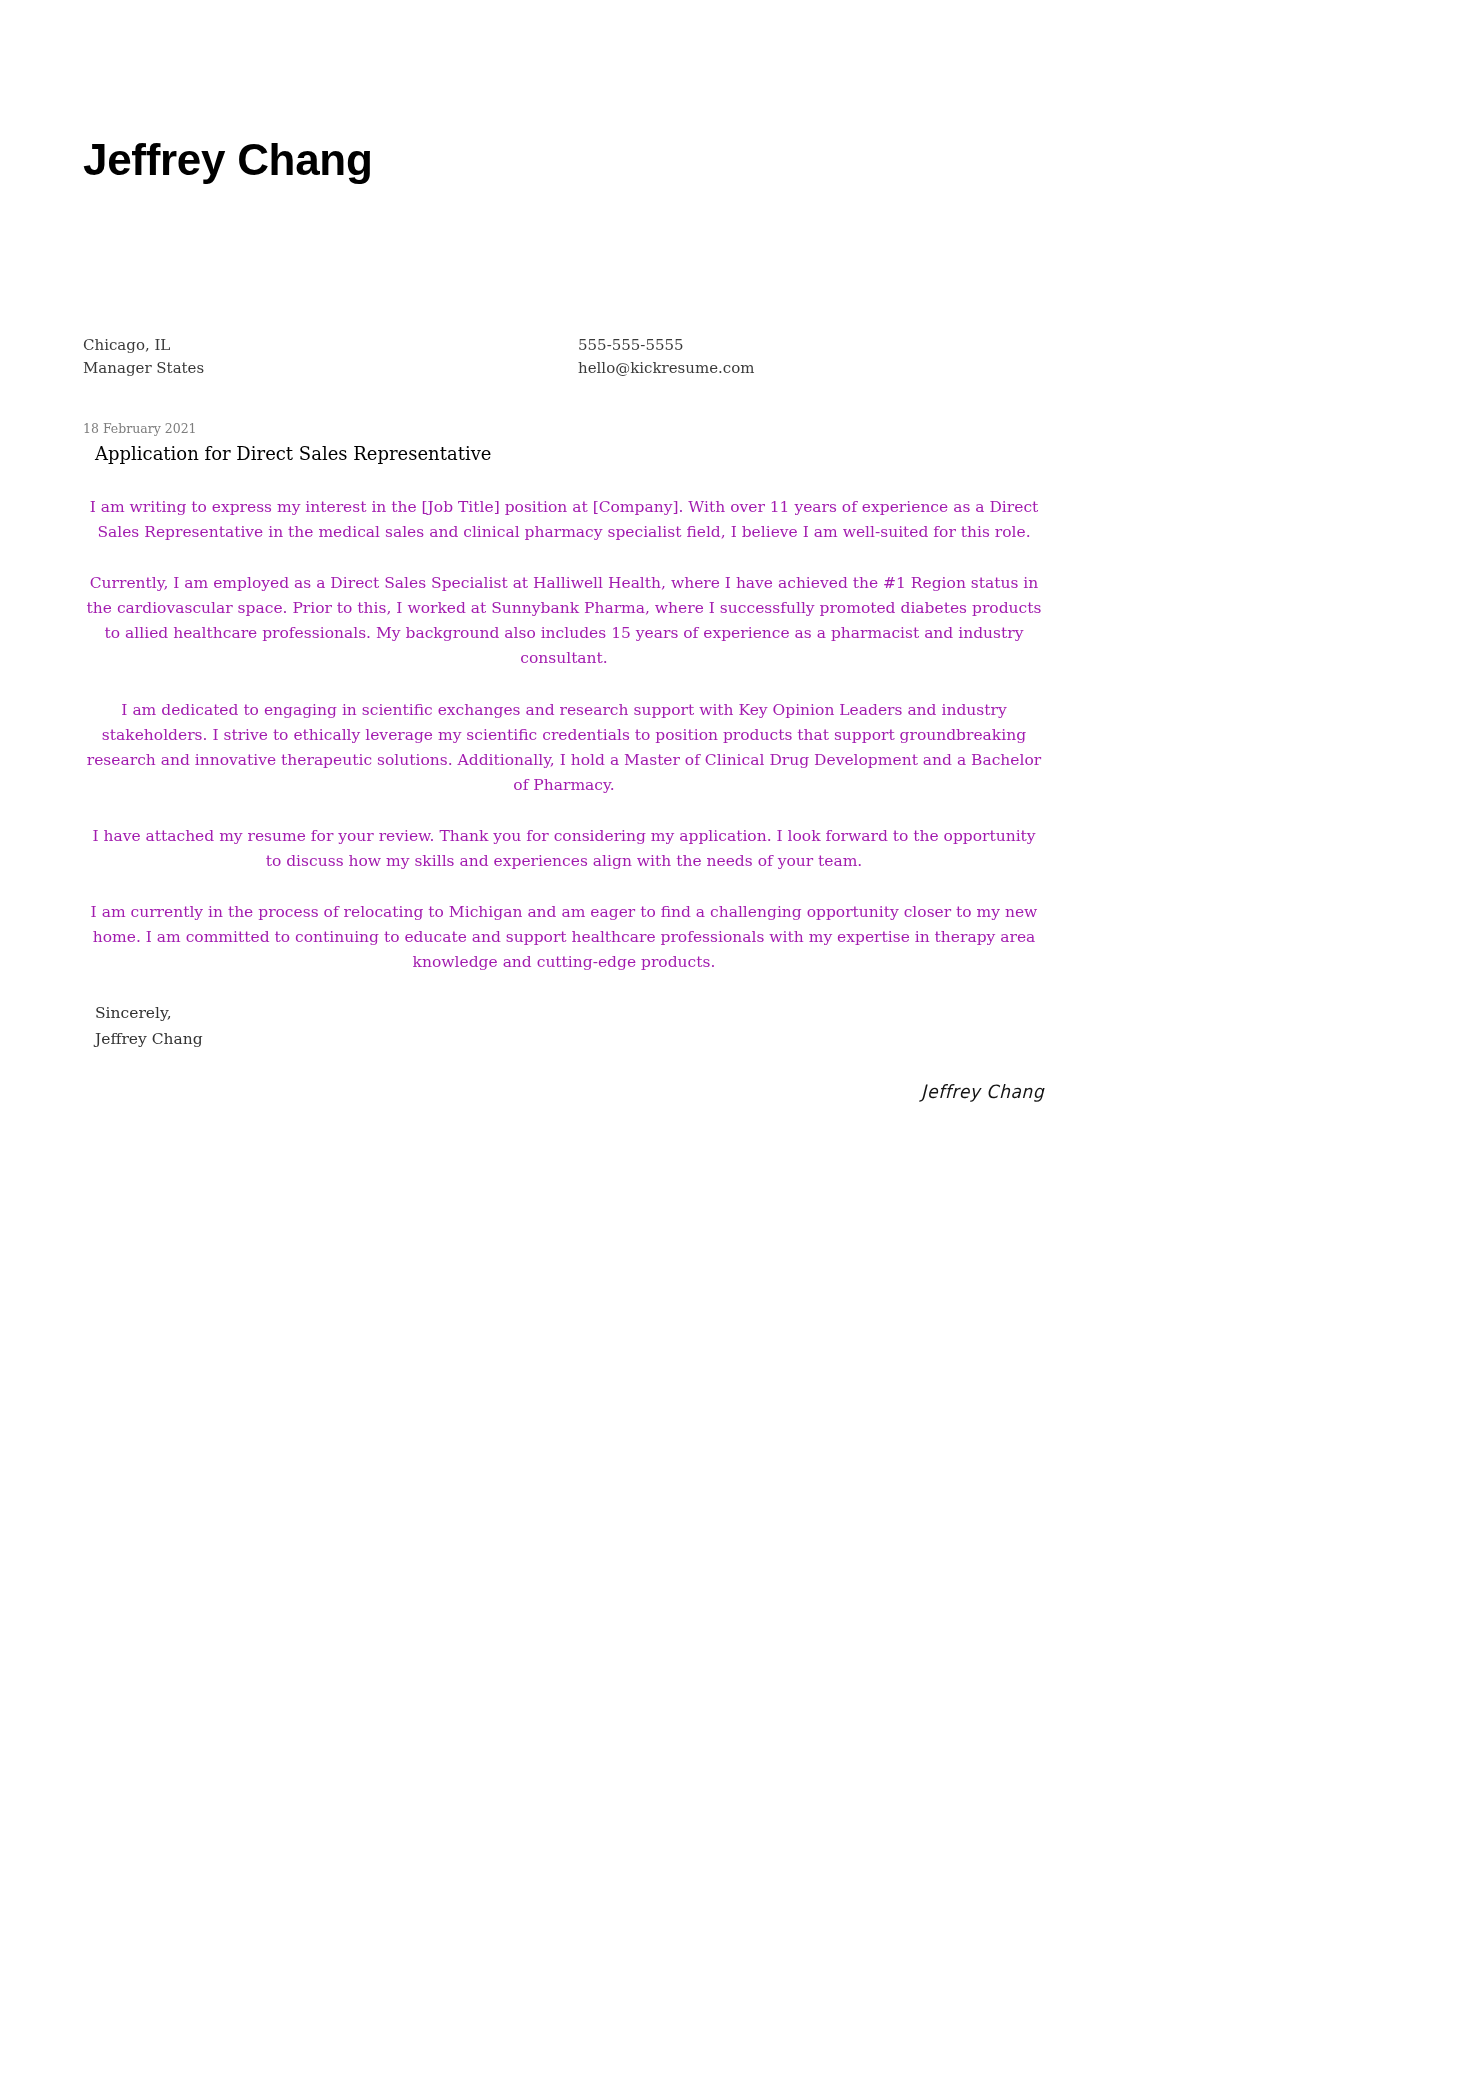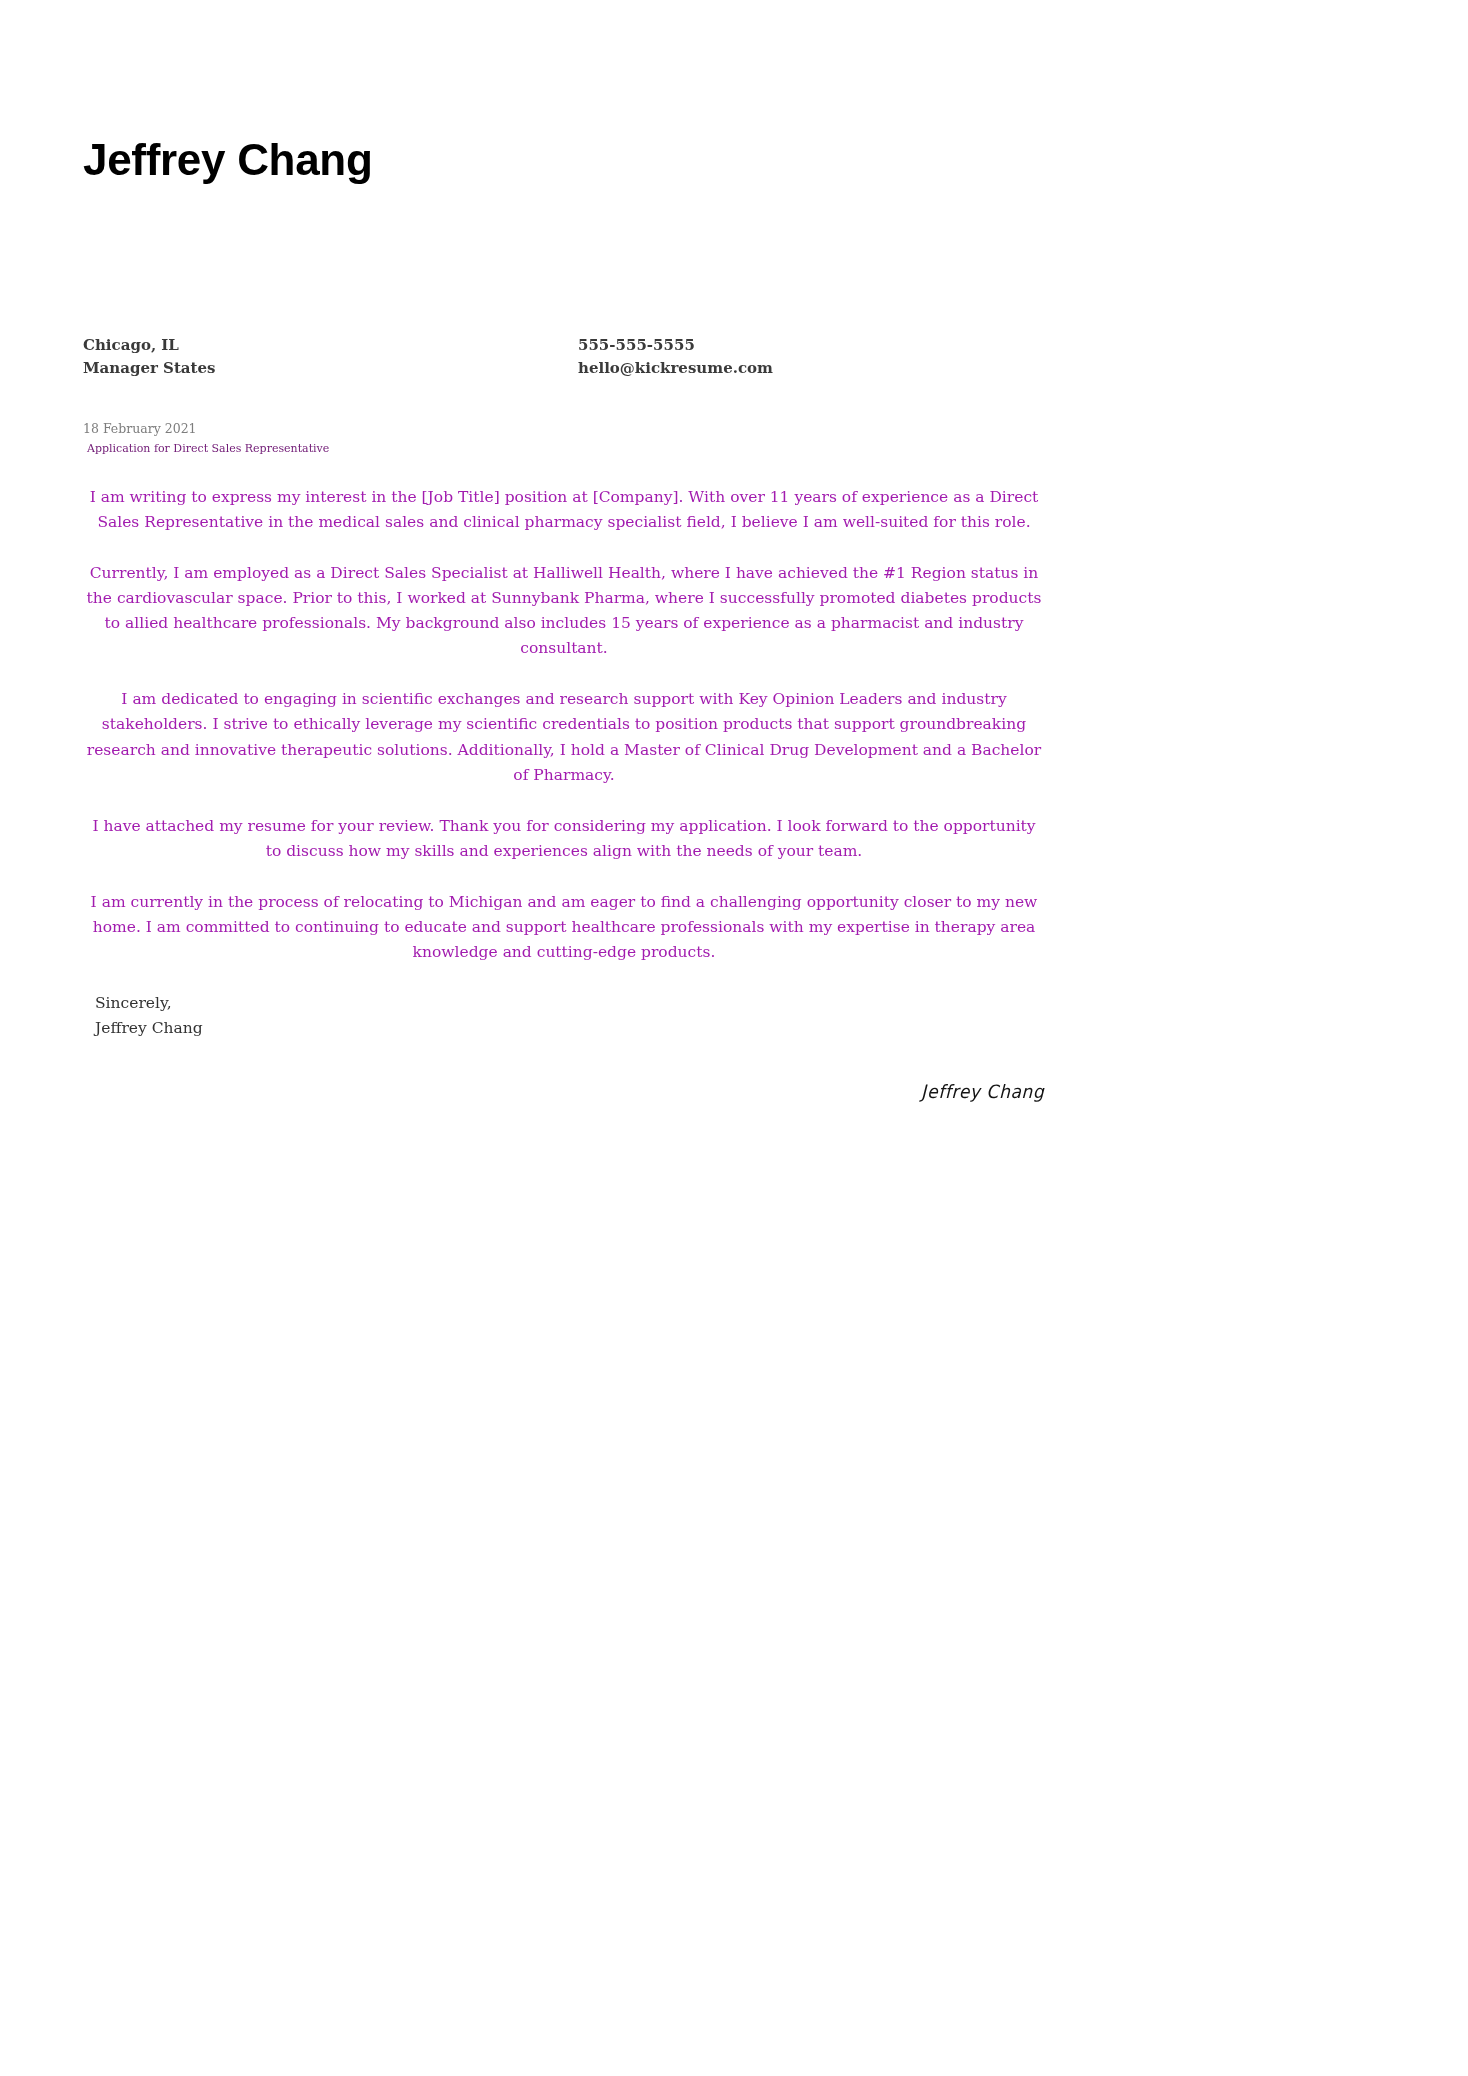--- a/index.html
+++ b/index.html
@@ -48,45 +48,44 @@
     line-height: 1.55;
     color: #3a3a3a;
   }
 
   .contact-col-left { width: 495px; }
   .contact-col-right { width: 467px; }
 
   .contact-line {
     display: block;
     white-space: nowrap;
-    font-weight: bold;
   }
 
   
   .letter {
     position: absolute;
     left: 83px;
     top: 420px;
     width: 962px;
     font-family: "DejaVu Serif", "Liberation Serif", serif;
     color: #333333;
   }
 
   .letter-date {
     font-size: 12.5px;
     line-height: 1.5;
     color: #7d7d7d;
     margin: 0 0 2px 0;
   }
 
   .letter-subject {
-    font-size: 11px;
+    font-size: 18px;
     line-height: 1.45;
-    color: #701a75;
-    margin: 0 0 28px 4px;
+    color: #000000;
+    margin: 0 0 28px 12px;
   }
 
   .letter-salutation {
     font-size: 15.5px;
     line-height: 1.5;
     color: #333333;
     margin: 0 0 28px 0;
   }
 
   .letter-para {

